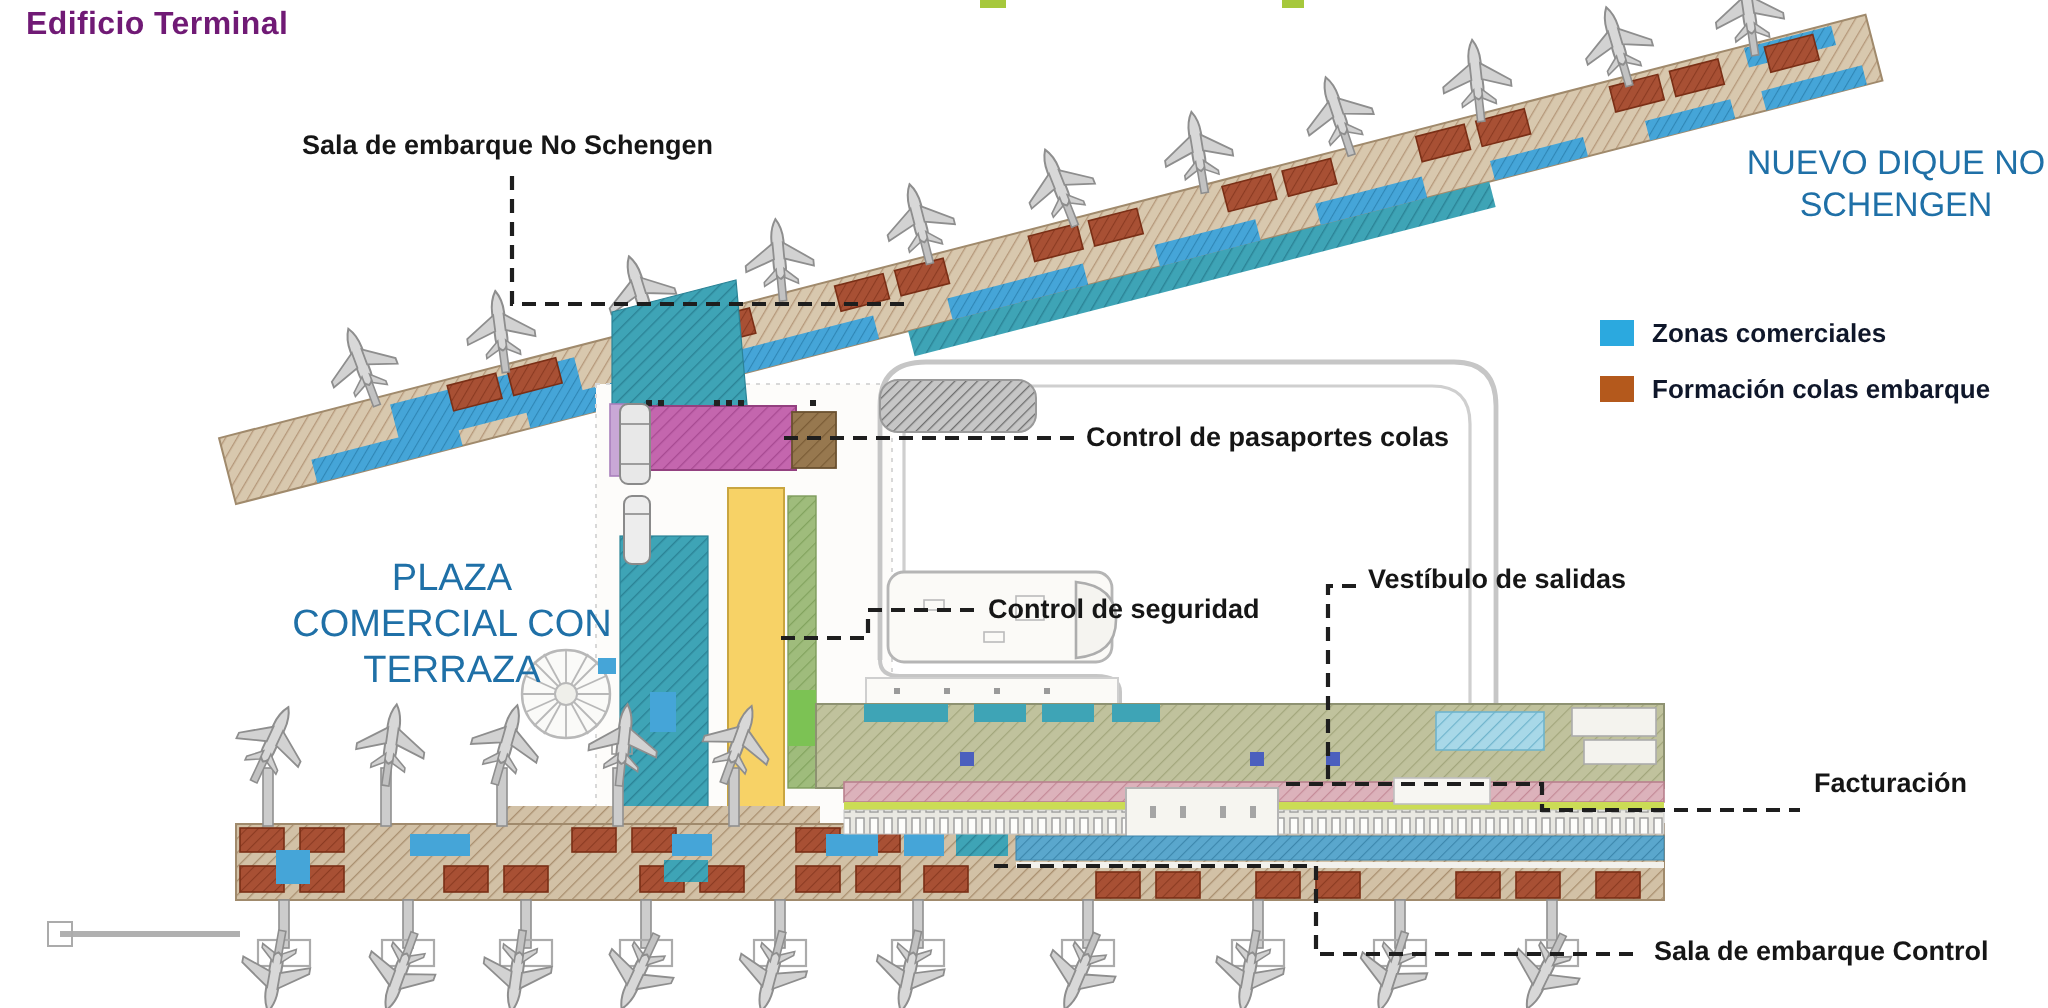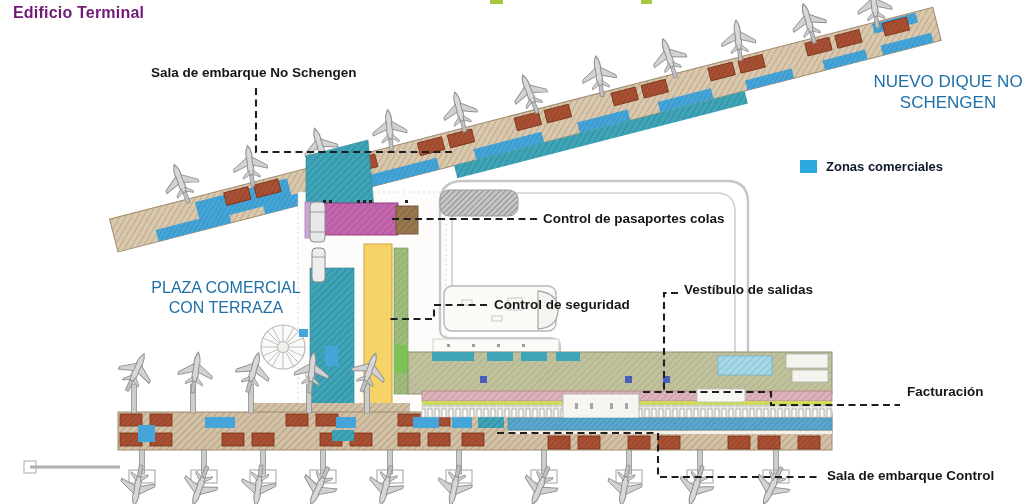--- a/index.html
+++ b/index.html
@@ -5,21 +5,21 @@
   html,body{margin:0;padding:0;background:#fff;}
   .stage{position:relative;width:1024px;height:504px;background:#ffffff;overflow:hidden;
          font-family:"Liberation Sans",sans-serif;}
   .plan-svg{position:absolute;left:0;top:0;}
   .page-title{position:absolute;left:13px;top:4px;font-size:16px;font-weight:bold;
               color:#701a75;letter-spacing:.2px;}
   .callout{position:absolute;font-size:13.5px;font-weight:bold;color:#161616;
            white-space:nowrap;line-height:1.15;}
   .arealabel{position:absolute;color:#1F70A7;text-align:center;line-height:1.22;font-weight:normal;}
   #lbl-nuevo-dique{left:862px;top:72px;width:172px;font-size:17px;}
-  #lbl-plaza{left:143px;top:278px;width:166px;font-size:16px;}
+  #lbl-plaza{left:143px;top:278px;width:166px;font-size:19px;}
   #lbl-dique-schengen{left:18px;top:380px;width:122px;font-size:15px;}
   #c-sala-no-schengen{left:151px;top:65px;}
   #c-pasaportes{left:543px;top:211px;}
   #c-seguridad{left:494px;top:297px;}
   #c-vestibulo{left:684px;top:282px;}
   #c-facturacion{left:907px;top:384px;}
   #c-sala-schengen{left:827px;top:468px;}
   .legend{position:absolute;left:800px;top:159px;}
   .legend-row{display:flex;align-items:center;gap:9px;margin-bottom:13px;}
   .legend-swatch{width:17px;height:13px;flex:0 0 auto;}
@@ -384,15 +384,19 @@
 <div class="callout" id="c-seguridad">Control de seguridad</div>
 <div class="callout" id="c-vestibulo">Vestíbulo de salidas</div>
 <div class="callout" id="c-facturacion">Facturación</div>
 <div class="callout" id="c-sala-schengen">Sala de embarque Control</div>
 
 <div class="legend">
   <div class="legend-row">
     <span class="legend-swatch" style="background: rgb(43, 169, 223);"></span>
     <span class="legend-label">Zonas comerciales</span>
   </div>
+  <div class="legend-row">
+    <span class="legend-swatch" style="background: rgb(180, 89, 28);"></span>
+    <span class="legend-label">Formación colas embarque</span>
+  </div>
 </div>
 
 </div>
 
 </body></html>

